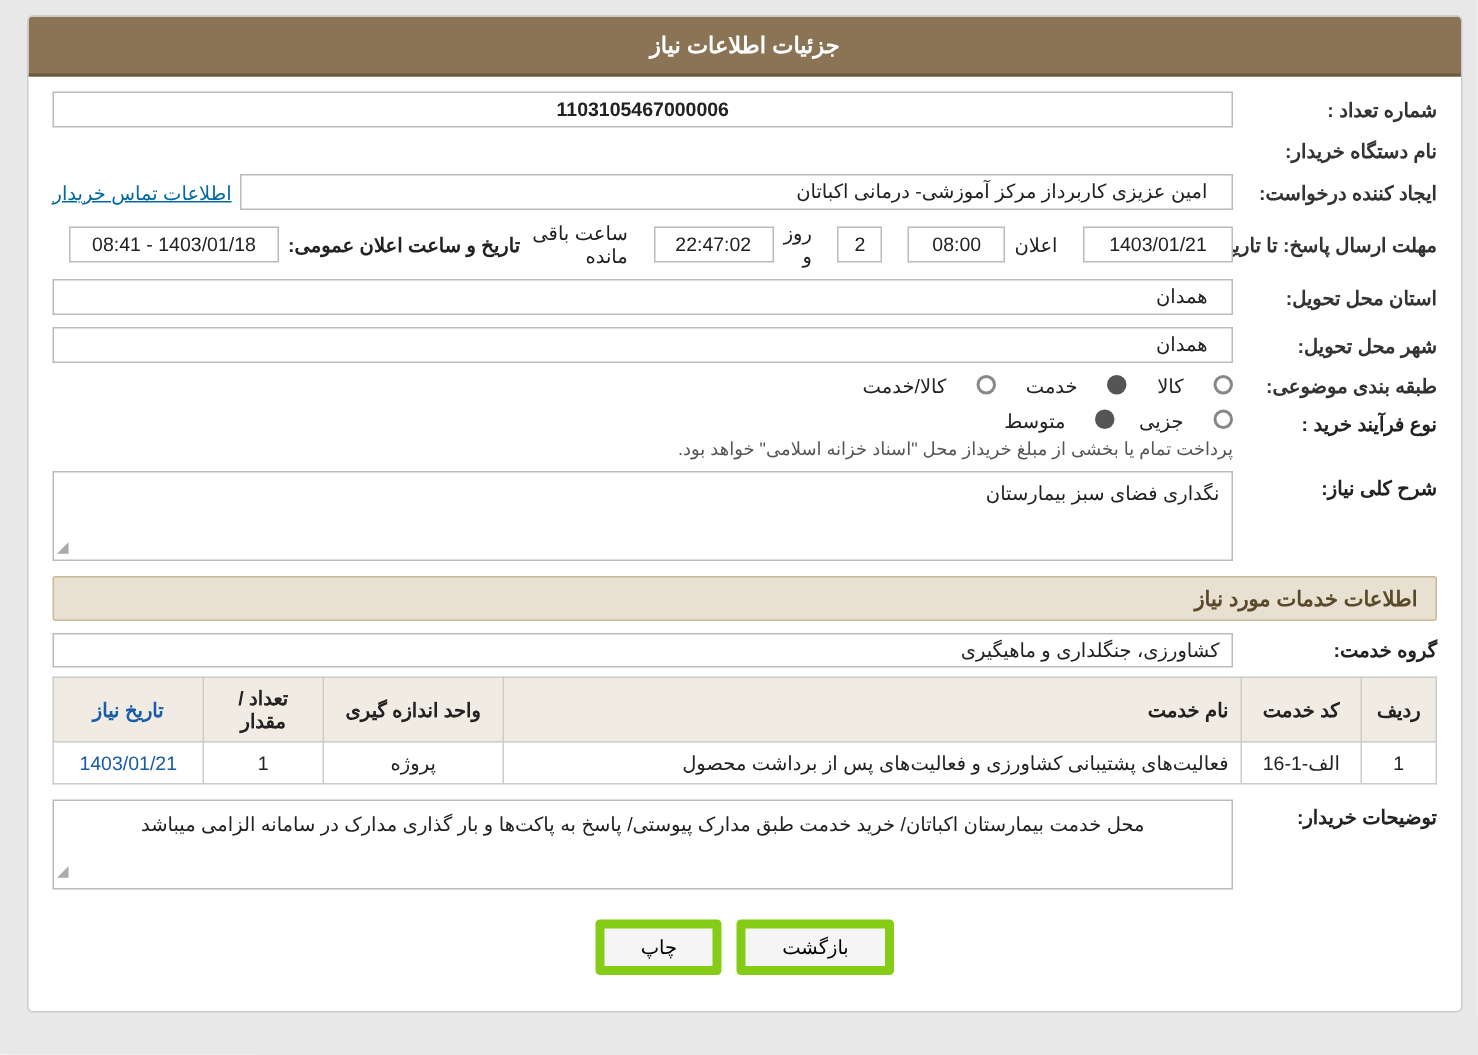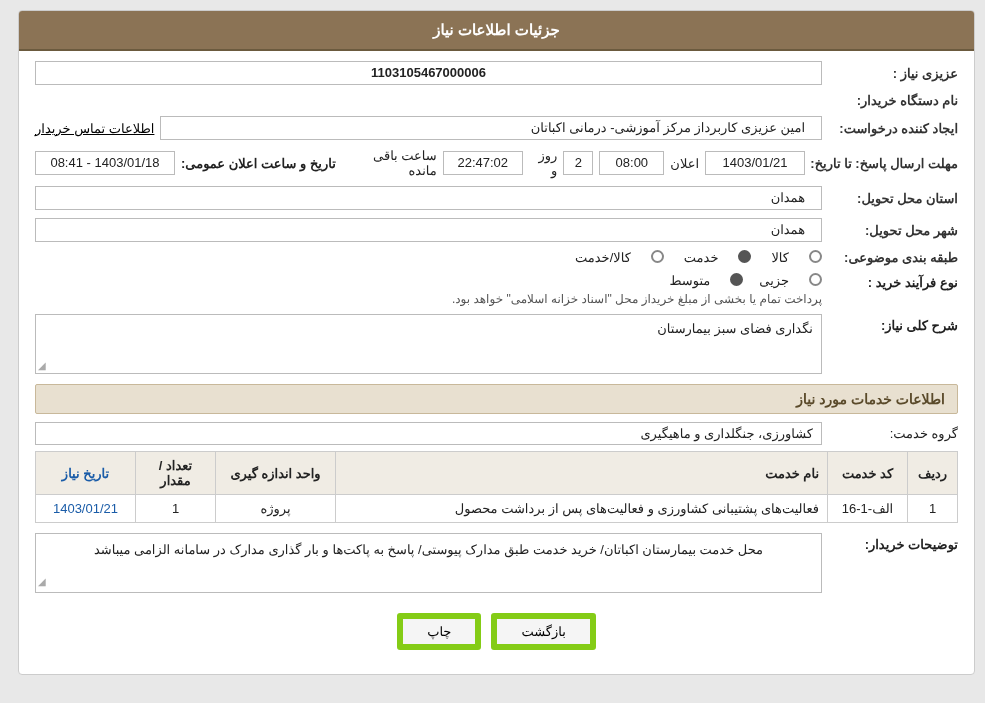--- a/index.html
+++ b/index.html
@@ -49,39 +49,40 @@
     }
     .info-value {
       border: 1px solid #bbb;
       padding: 3px 16px;
       background: #fff;
       flex: 1;
       text-align: right;
       min-height: 24px;
     }
     .link-style {
-      color: #000000;
+      color: #0369a1;
       text-decoration: underline;
       cursor: pointer;
     }
     .date-time-row {
       display: flex;
       align-items: center;
       gap: 6px;
       margin-bottom: 8px;
     }
     .date-time-row .info-label {
       min-width: 130px;
     }
     .field-sm {
       border: 1px solid #bbb;
       padding: 3px 6px;
       background: #fff;
       text-align: center;
       min-height: 24px;
+      margin-left: 11px;
     }
     .radio-row {
       display: flex;
       align-items: center;
       gap: 16px;
       margin-bottom: 8px;
     }
     .radio-group {
       display: flex;
       align-items: flex-start;
@@ -162,21 +163,21 @@
       color: #aaa;
       font-size: 10px;
     }
     .service-row {
       display: flex;
       align-items: center;
       gap: 6px;
       margin-bottom: 6px;
     }
     .service-label {
-      font-weight: normal;
+      font-weight: bold;
       min-width: 130px;
       text-align: right;
     }
     .service-value {
       border: 1px solid #bbb;
       padding: 3px 8px;
       flex: 1;
       text-align: right;
       background: #fff;
     }
@@ -257,21 +258,21 @@
   </style>
 </head>
 <body>
 
 <div class="page-wrapper">
   <div class="main-card">
     <div class="card-header">جزئیات اطلاعات نیاز</div>
     <div class="card-body main-content-rel">
 
       <div class="info-row">
-        <span class="info-label">عزیزی نیاز :</span>
+        <span class="info-label">شماره تعداد :</span>
         <div class="info-value" style="text-align:center; font-weight:bold;">1103105467000006</div>
       </div>
 
       <div class="info-row">
         <span class="info-label">نام دستگاه خریدار:</span>
       </div>
 
       <div class="info-row">
         <span class="info-label">ایجاد کننده درخواست:</span>
         <div class="info-value">امین عزیزی کاربرداز مرکز آموزشی- درمانی اکباتان</div>

